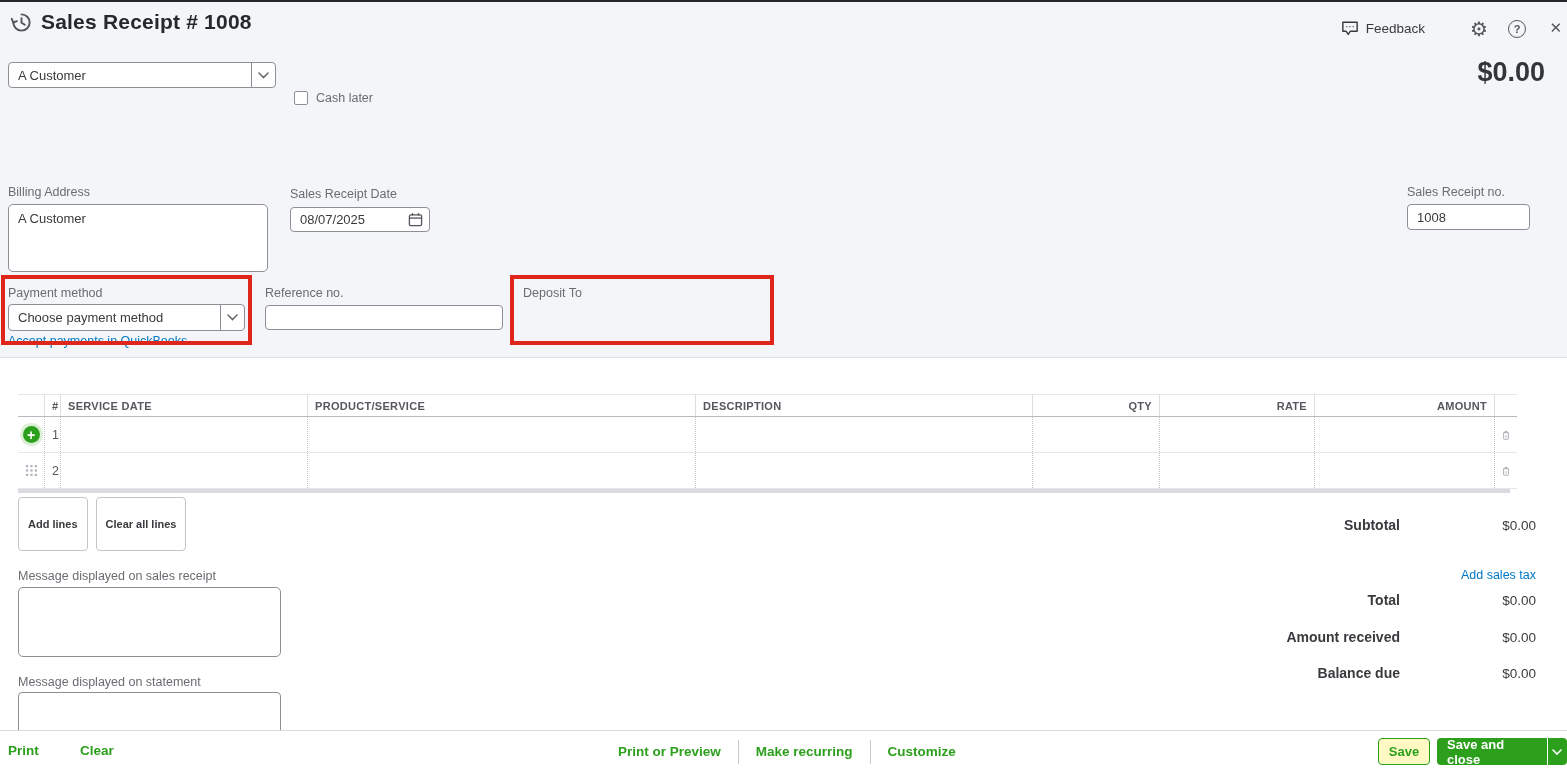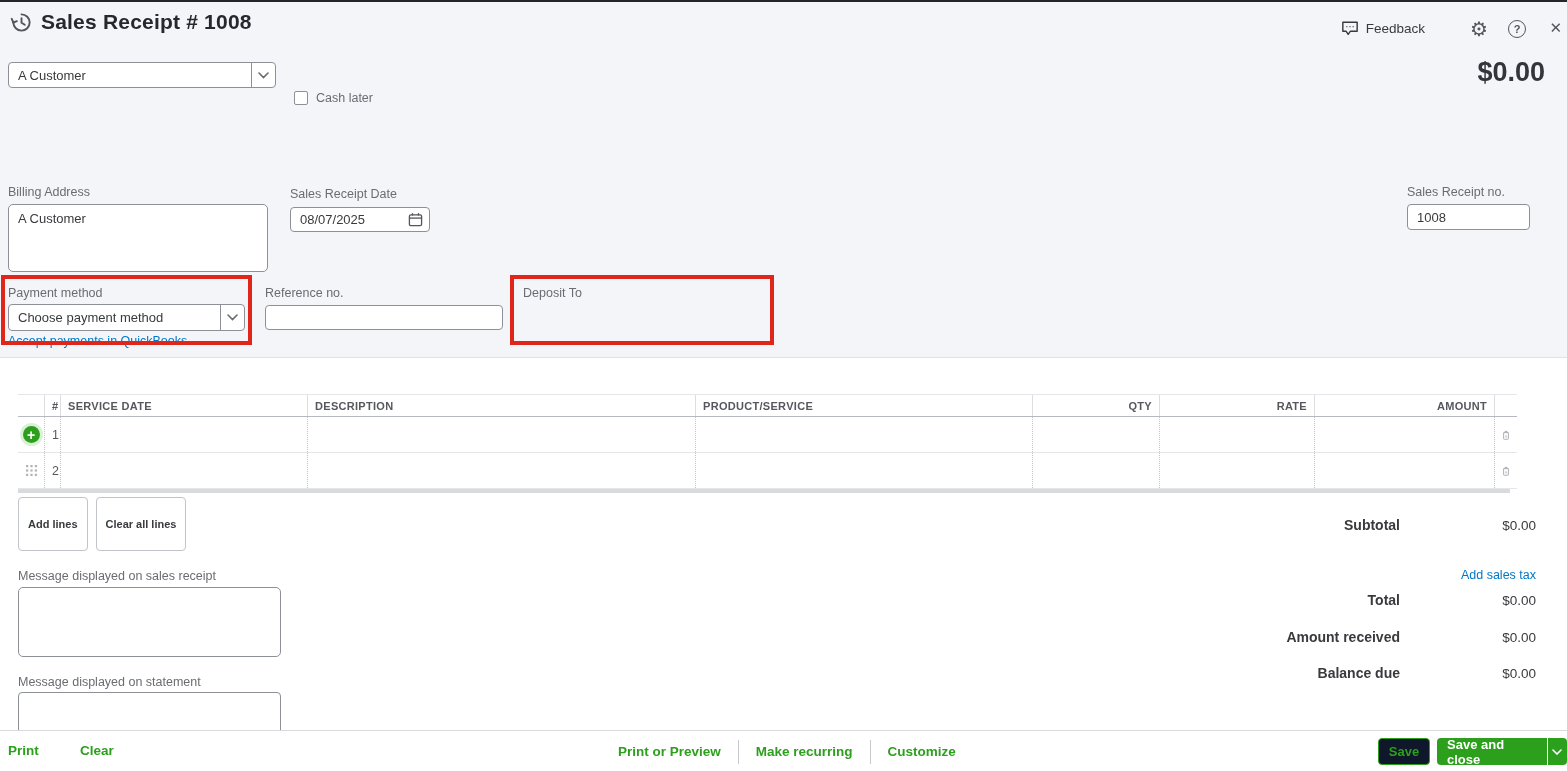--- a/index.html
+++ b/index.html
@@ -80,21 +80,21 @@
   
   .footer {
     position:absolute; left:0; bottom:0; width:1567px; height:41px; background:#fff;
     border-top:1px solid #d8dadd; z-index:40;
   }
   .flink { position:absolute; top:12px; font-size:13.5px; font-weight:700; color:#2ca01c; cursor:pointer; }
   .fcenter { position:absolute; left:618px; top:0; height:41px; display:flex; align-items:center; gap:17px; }
   .fcenter .flk { font-size:13.5px; font-weight:700; color:#2ca01c; cursor:pointer; white-space:nowrap; }
   .vsep { width:1px; height:24px; background:#c6c9cd; }
   .btn-save {
-    position:absolute; left:1378px; top:7px; width:52px; height:27px; background:#0f172a;
+    position:absolute; left:1378px; top:7px; width:52px; height:27px; background:#fef9c3;
     border:1px solid #2ca01c; border-radius:4px; color:#2ca01c; font-weight:700; font-size:13px;
     font-family:"Liberation Sans",sans-serif; cursor:pointer;
   }
   .btn-savec {
     position:absolute; left:1437px; top:7px; height:27px; display:flex; background:#2ca01c;
     border-radius:4px; overflow:hidden; cursor:pointer;
   }
   .btn-savec .main { color:#fff; font-weight:700; font-size:13px; display:flex; align-items:center; padding:0 10px; }
   .btn-savec .dd { width:21px; border-left:1px solid #fff; display:flex; align-items:center; justify-content:center; }
 </style>
@@ -184,22 +184,22 @@
 
     <div class="anno" style="left:1px; top:273px; width:251px; height:70px;"></div>
     <div class="anno" style="left:510px; top:273px; width:264px; height:70px;"></div>
   </div>
 
   <div class="grid-table">
     <div class="grow thead">
       <div class="cell"></div>
       <div class="cell b">#</div>
       <div class="cell b">SERVICE DATE</div>
+      <div class="cell b">PRODUCT/SERVICE</div>
       <div class="cell b">DESCRIPTION</div>
-      <div class="cell b">PRODUCT/SERVICE</div>
       <div class="cell b r">QTY</div>
       <div class="cell b r">RATE</div>
       <div class="cell b r">AMOUNT</div>
       <div class="cell b"></div>
     </div>
 
     <div class="grow trow">
       <div class="gutter">
         <span class="plus-circle">+</span>
       </div>

